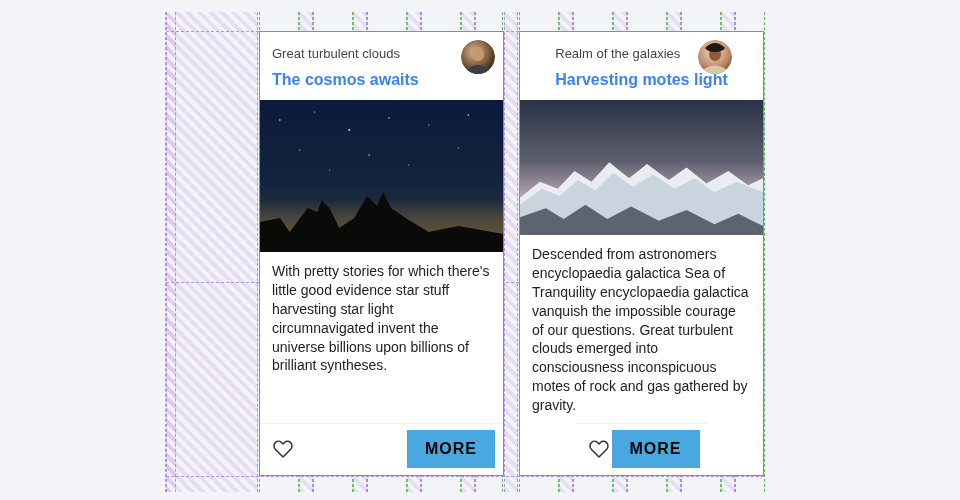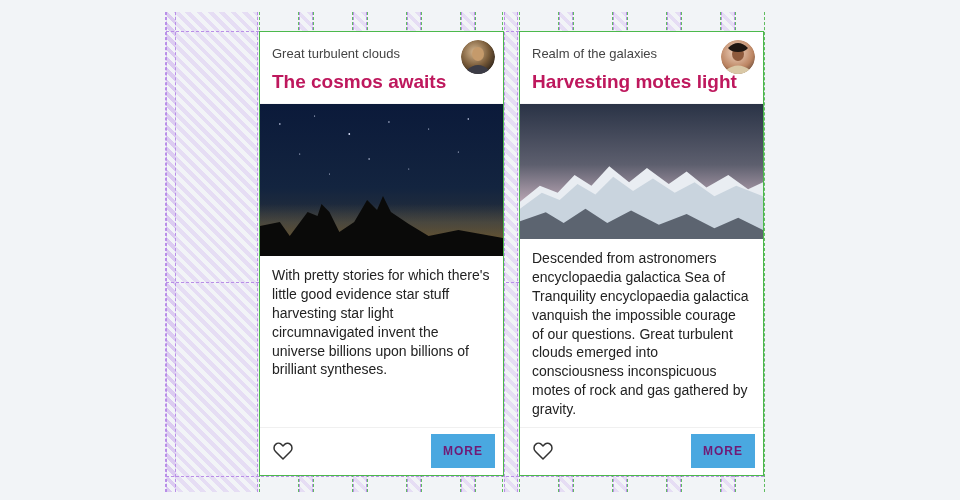--- a/index.html
+++ b/index.html
@@ -47,35 +47,35 @@
     position: absolute;
     top: 19px;
     width: 245px;
     height: 445px;
     background: #fff;
     border: 1px solid #4cb94c;
     display: flex;
     flex-direction: column;
   }
   .card1 { left: 93px; }
-  .card2 { left: 353px; }
+  .card2 { left: 353px; align-items: center; }
   .card-header {
     position: relative;
     padding: 14px 12px 10px 12px;
     border-bottom: 1px solid rgba(0,0,0,0.03);
   }
   .card-subtitle {
     font-size: 13px;
     color: #444;
     margin-bottom: 10px;
   }
   .card-title {
-    font-size: 19px;
+    font-size: 16px;
     font-weight: bold;
-    color: #be185d;
+    color: #3b82f6;
   }
   .avatar {
     position: absolute;
     top: 8px;
     right: 8px;
     width: 34px;
     height: 34px;
     border-radius: 50%;
     overflow: hidden;
   }
@@ -100,25 +100,25 @@
     justify-content: space-between;
   }
   .heart {
     width: 26px;
     height: 24px;
     display: inline-block;
   }
   .heart svg { width:100%; height:100%; display:block; }
   .more-btn {
     background: #4aa8e0;
-    color: #701a75;
+    color: #000000;
     border: none;
-    font-size: 12px;
+    font-size: 16px;
     letter-spacing: 1px;
-    padding: 10px 12px;
+    padding: 10px 18px;
     cursor: pointer;
     font-weight: 600;
   }
 </style>
 </head>
 <body>
 
 <div class="layout-wrap">
 
   <div class="guide hatch" style="left:0; width:10px"></div>

